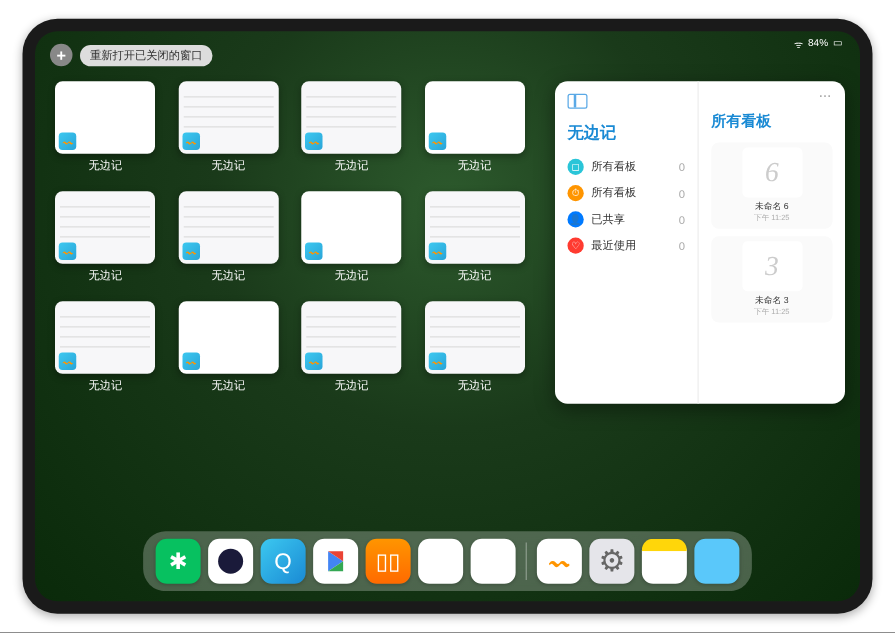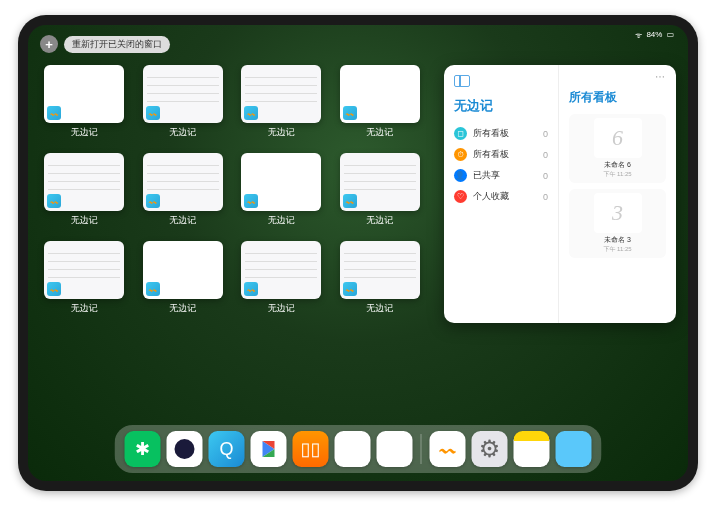--- a/index.html
+++ b/index.html
@@ -407,21 +407,21 @@
                 <span>所有看板</span>
                 <span class="count">0</span>
               </li>
               <li class="panel-item">
                 <span class="pi-icon pi-blue">👤</span>
                 <span>已共享</span>
                 <span class="count">0</span>
               </li>
               <li class="panel-item">
                 <span class="pi-icon pi-red">♡</span>
-                <span>个人收藏</span>
+                <span>最近使用</span>
                 <span class="count">0</span>
               </li>
             </ul>
         </div>
         <div class="panel-main">
           <div class="panel-main-title">所有看板</div>
           <div id="boards">
               <div class="board-card">
                 <div class="board-preview">6</div>
                 <div class="board-name">未命名 6</div>

